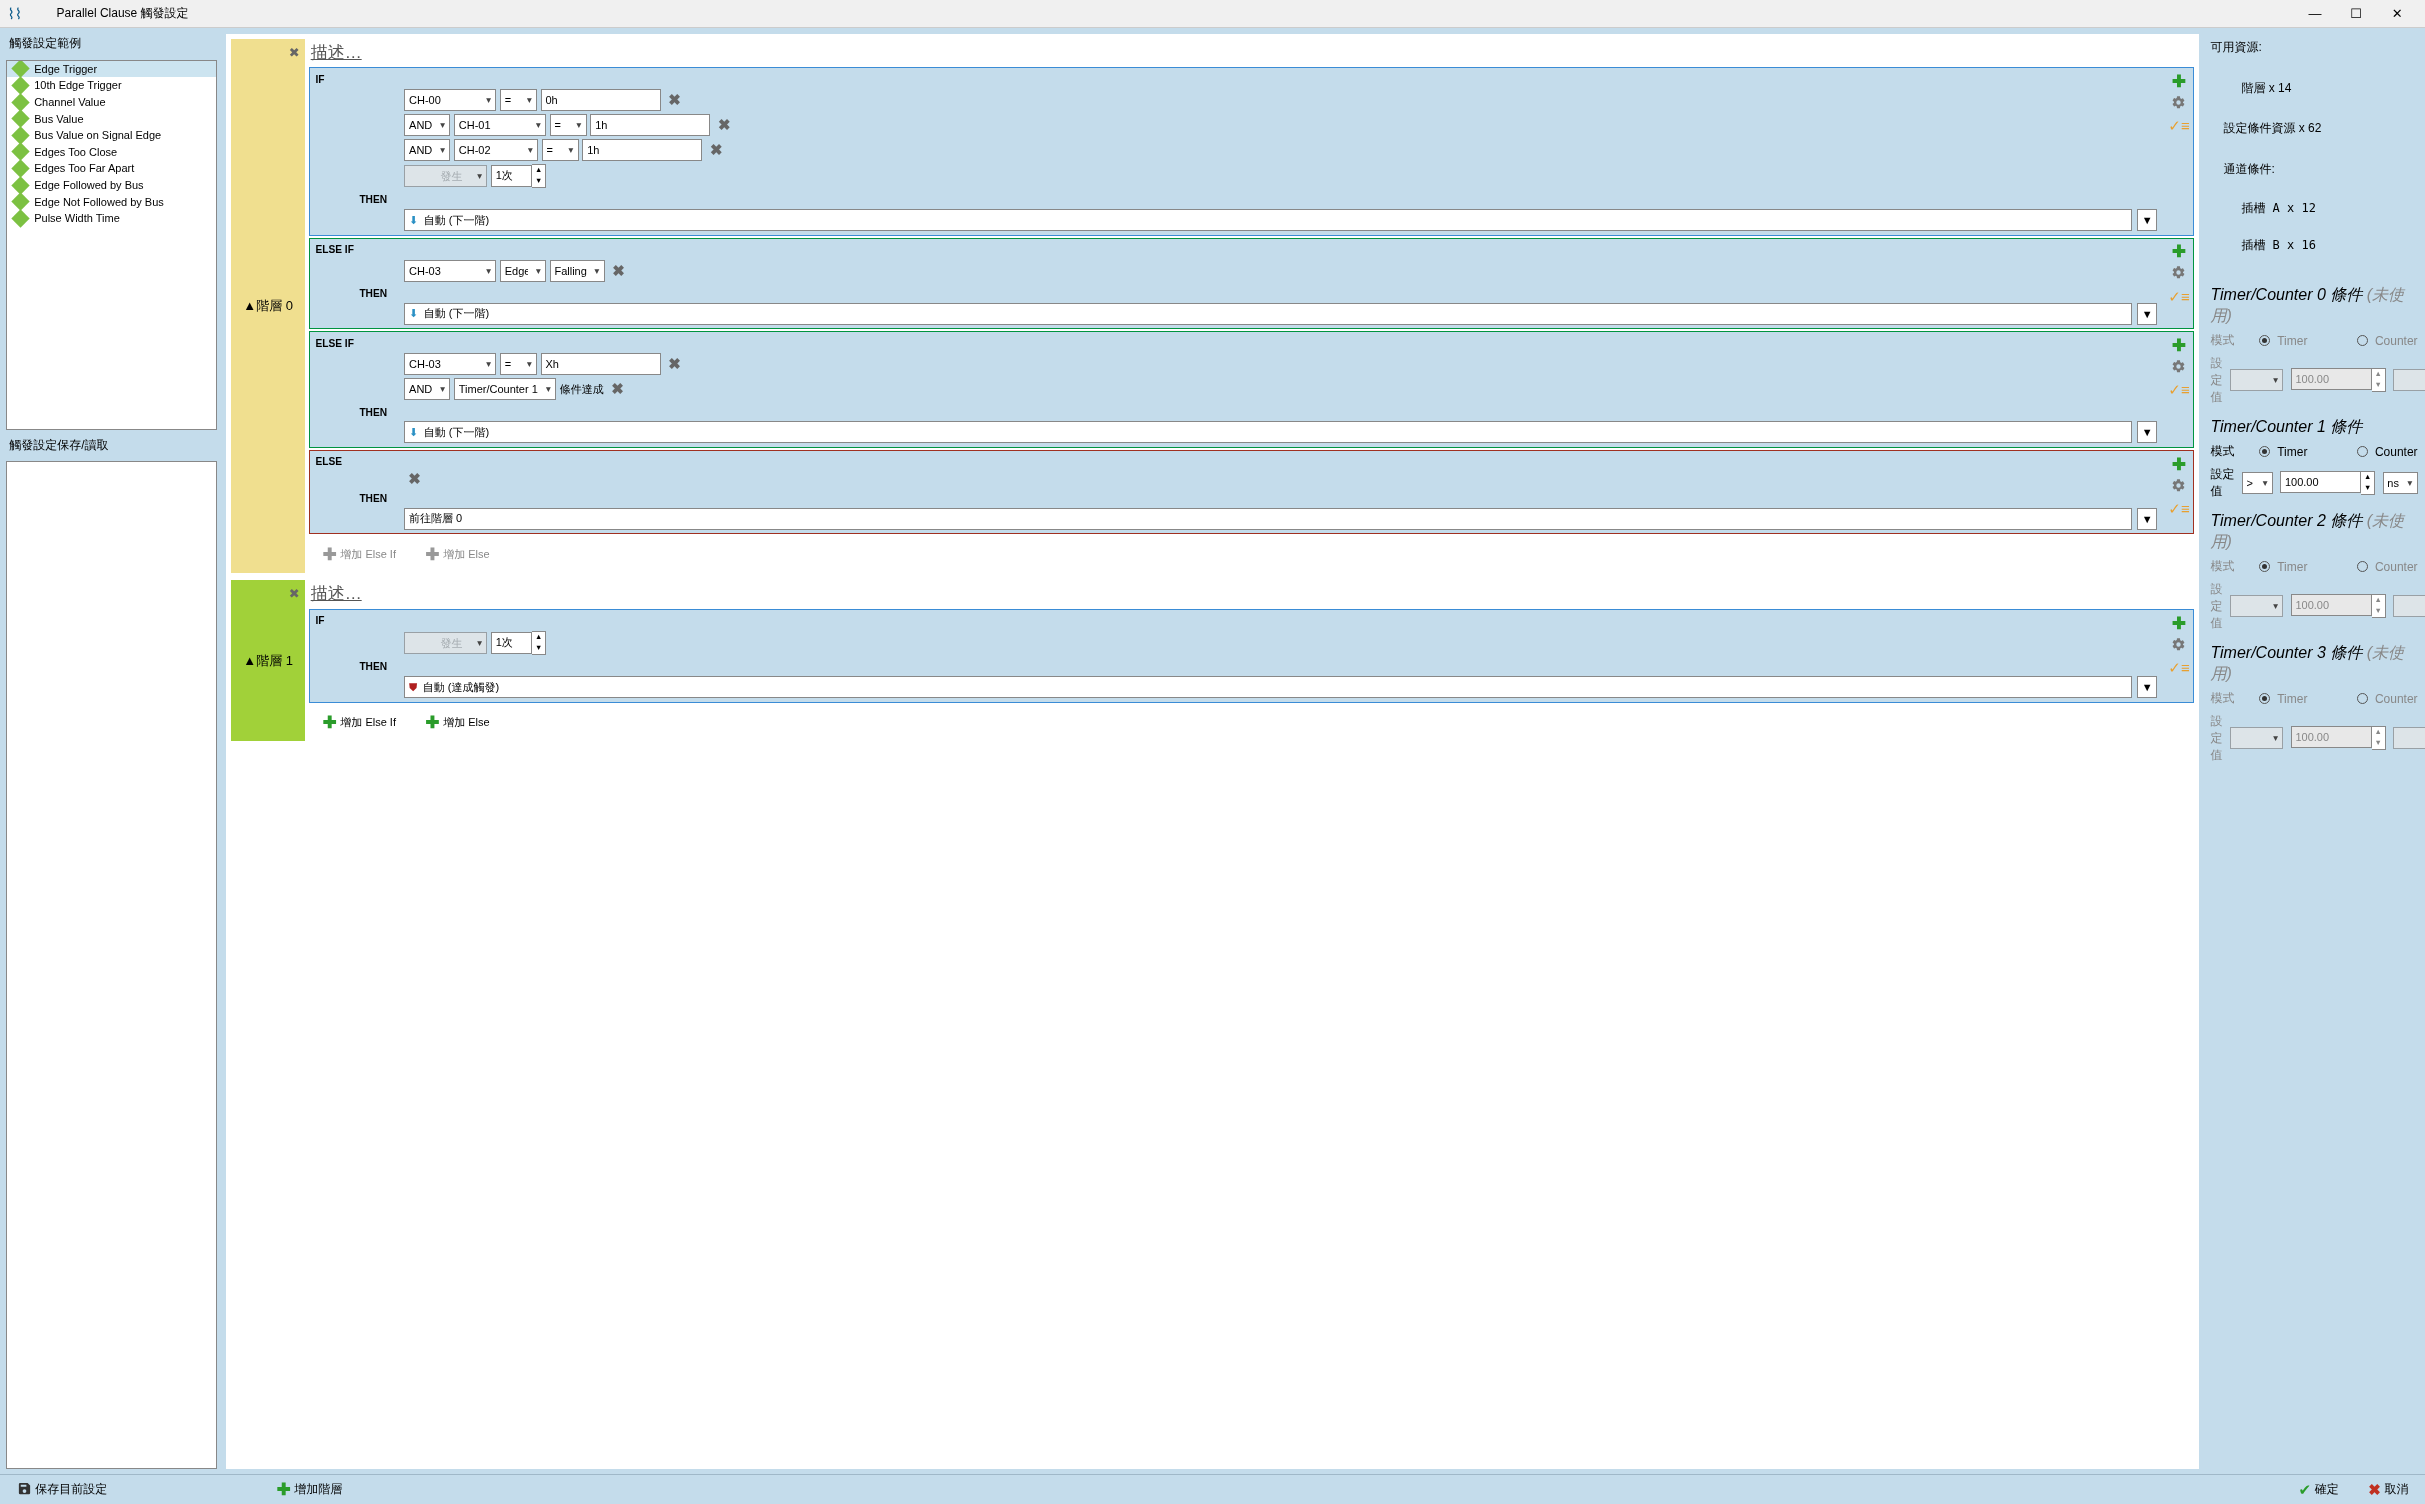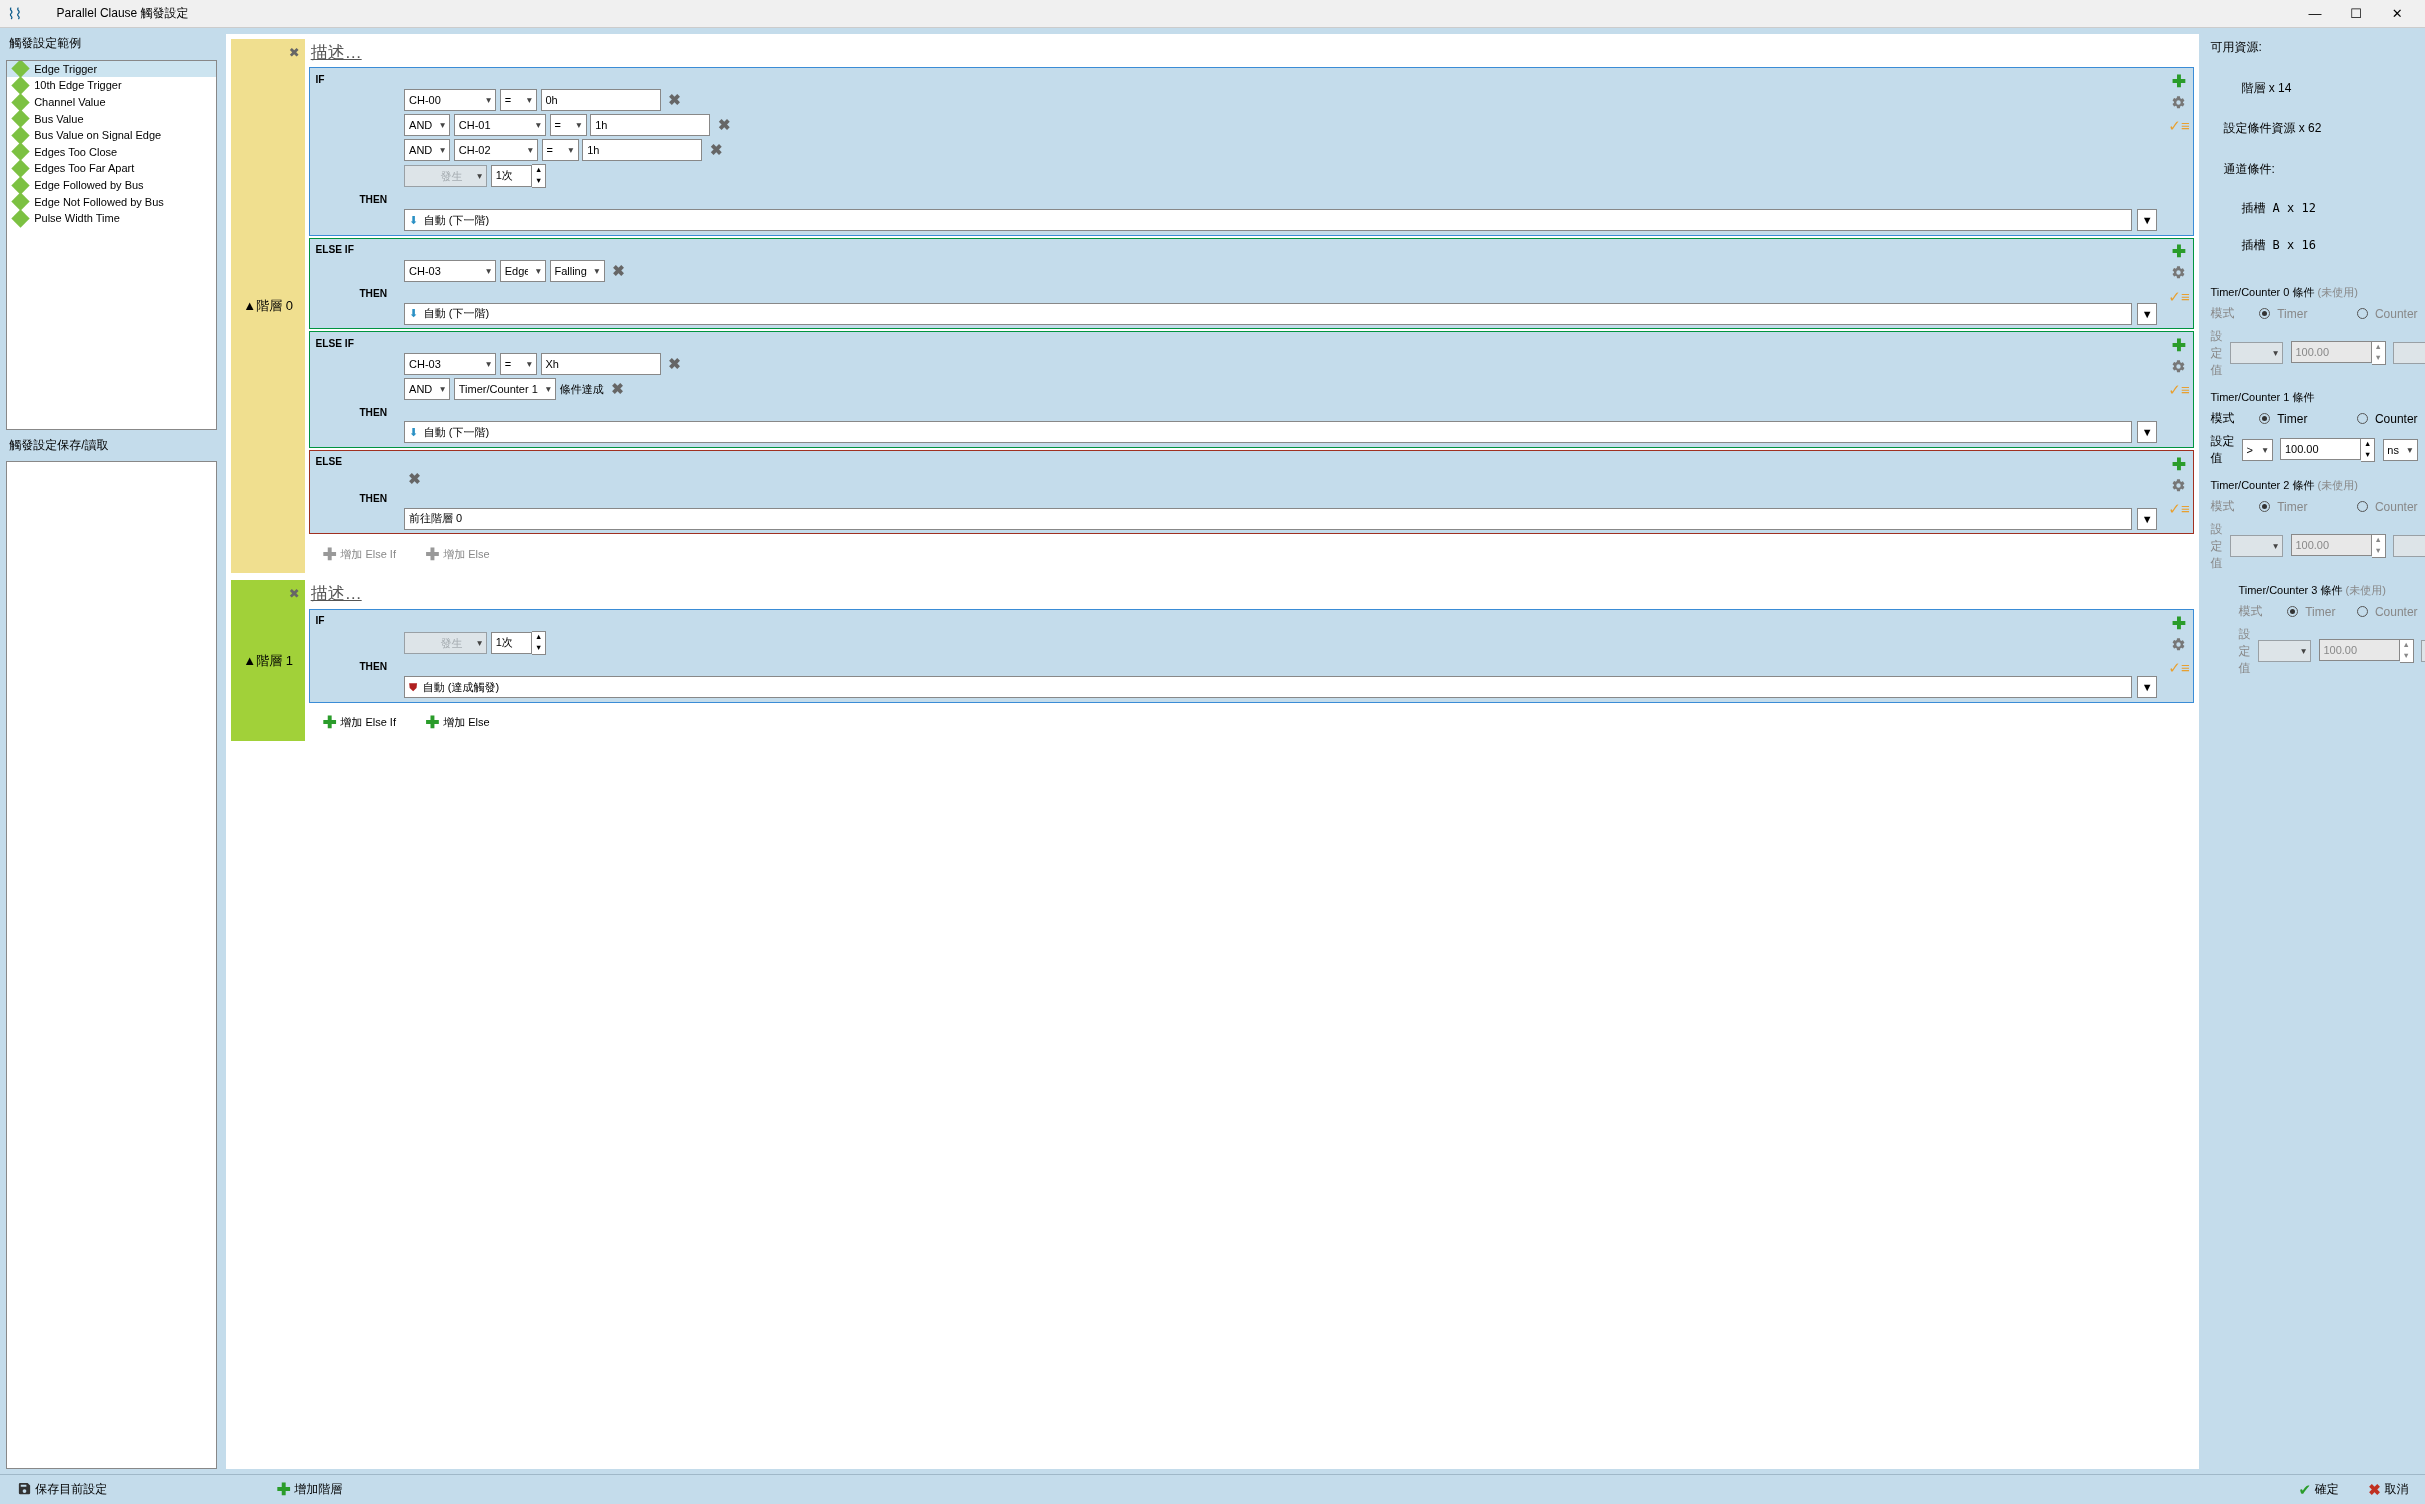--- a/index.html
+++ b/index.html
@@ -55,21 +55,21 @@
 
 .addbtns { display: flex; gap: 9.2px; padding: 3.7px; }
 .addbtn { display: flex; align-items: center; gap: 3.7px; padding: 3.7px 9.2px; border: 0.9px solid transparent; cursor: pointer; }
 .addbtn.disabled { color: #888; }
 .addbtn .plus-icon.gray { color: #999; }
 
 .right { width: 222px; padding: 9.2px 7.4px; display: flex; flex-direction: column; gap: 20px; font-size: 12px; }
 .right .rowline { padding: 1.8px 0; }
 .right .indent { padding-left: 31px; font-family: monospace; font-size: 12px; }
 .tc-block { display: flex; flex-direction: column; gap: 5.5px; }
-.tc-title { font-size: 11px; }
+.tc-title { font-size: 16px; font-style: italic; }
 .tc-title .dim { color: #888; }
 .tc-row { display: flex; align-items: center; gap: 7.4px; }
 .tc-row.disabled { color: #888; }
 .radio { width: 11px; height: 11px; border: 0.9px solid #555; border-radius: 50%; display: inline-block; position: relative; }
 .radio.on::after { content: ""; position: absolute; inset: 1.8px; background: #333; border-radius: 50%; }
 .tc-label { width: 41px; }
 .spin { display: flex; }
 .spin input { width: 81px; }
 .spinbtns { display: flex; flex-direction: column; border: 0.9px solid #888; border-left: none; }
 .spinbtns div { height: 11px; width: 13px; font-size: 7.4px; text-align: center; line-height: 9.2px; background: #fff; }
@@ -428,21 +428,21 @@
             <div class="spin">
               <input type="text" class="disabled" value="100.00" style="">
               <div class="spinbtns">
                 <div>▲</div>
                 <div>▼</div>
               </div>
             </div>
             <span class="selwrap disabled"><select style="width:35px" disabled=""><option>ns</option></select></span>
           </div>
         </div>
-        <div class="tc-block" style="margin-top: 11px; margin-left: 28px;">
+        <div class="tc-block" style="margin-top: 11px;">
           <div class="tc-title">Timer/Counter 3 條件 <span class="dim">(未使用)</span></div>
           <div class="tc-row disabled">
             <span class="tc-label">模式</span>
             <span class="radio on"></span>
             <span>Timer</span>
             <span style="flex:1"></span>
             <span class="radio"></span>
             <span>Counter</span>
           </div>
           <div class="tc-row disabled">

